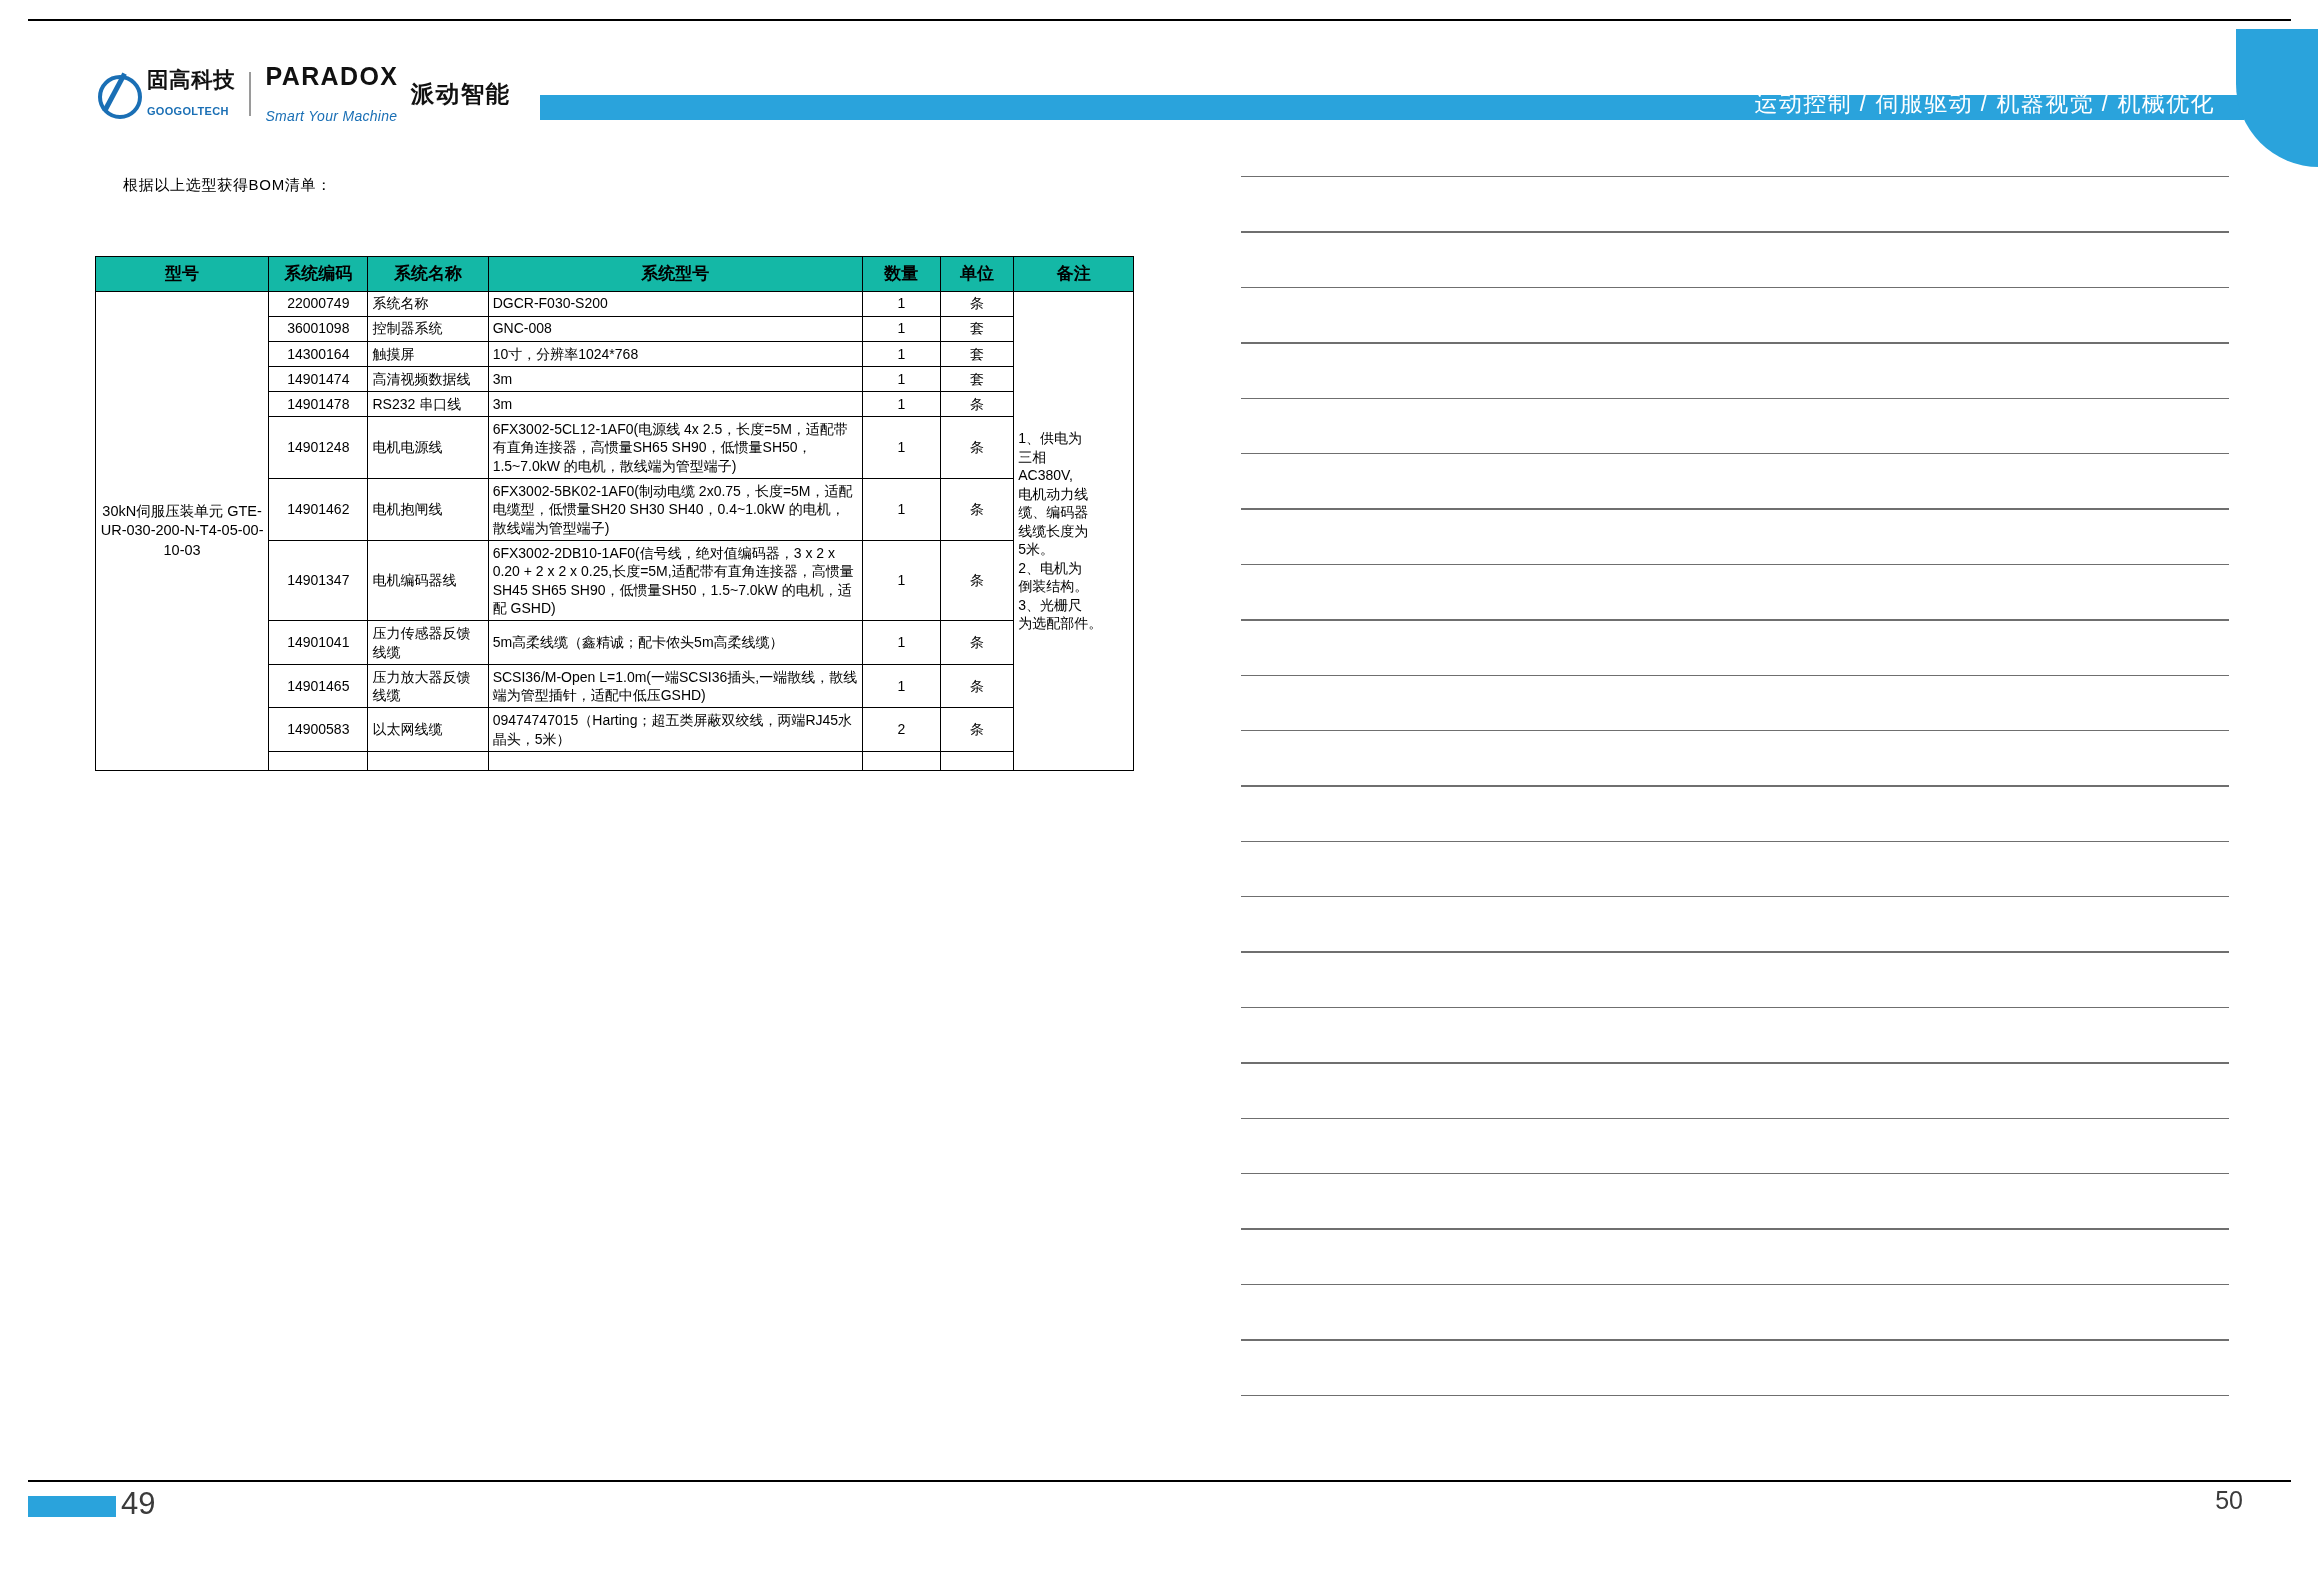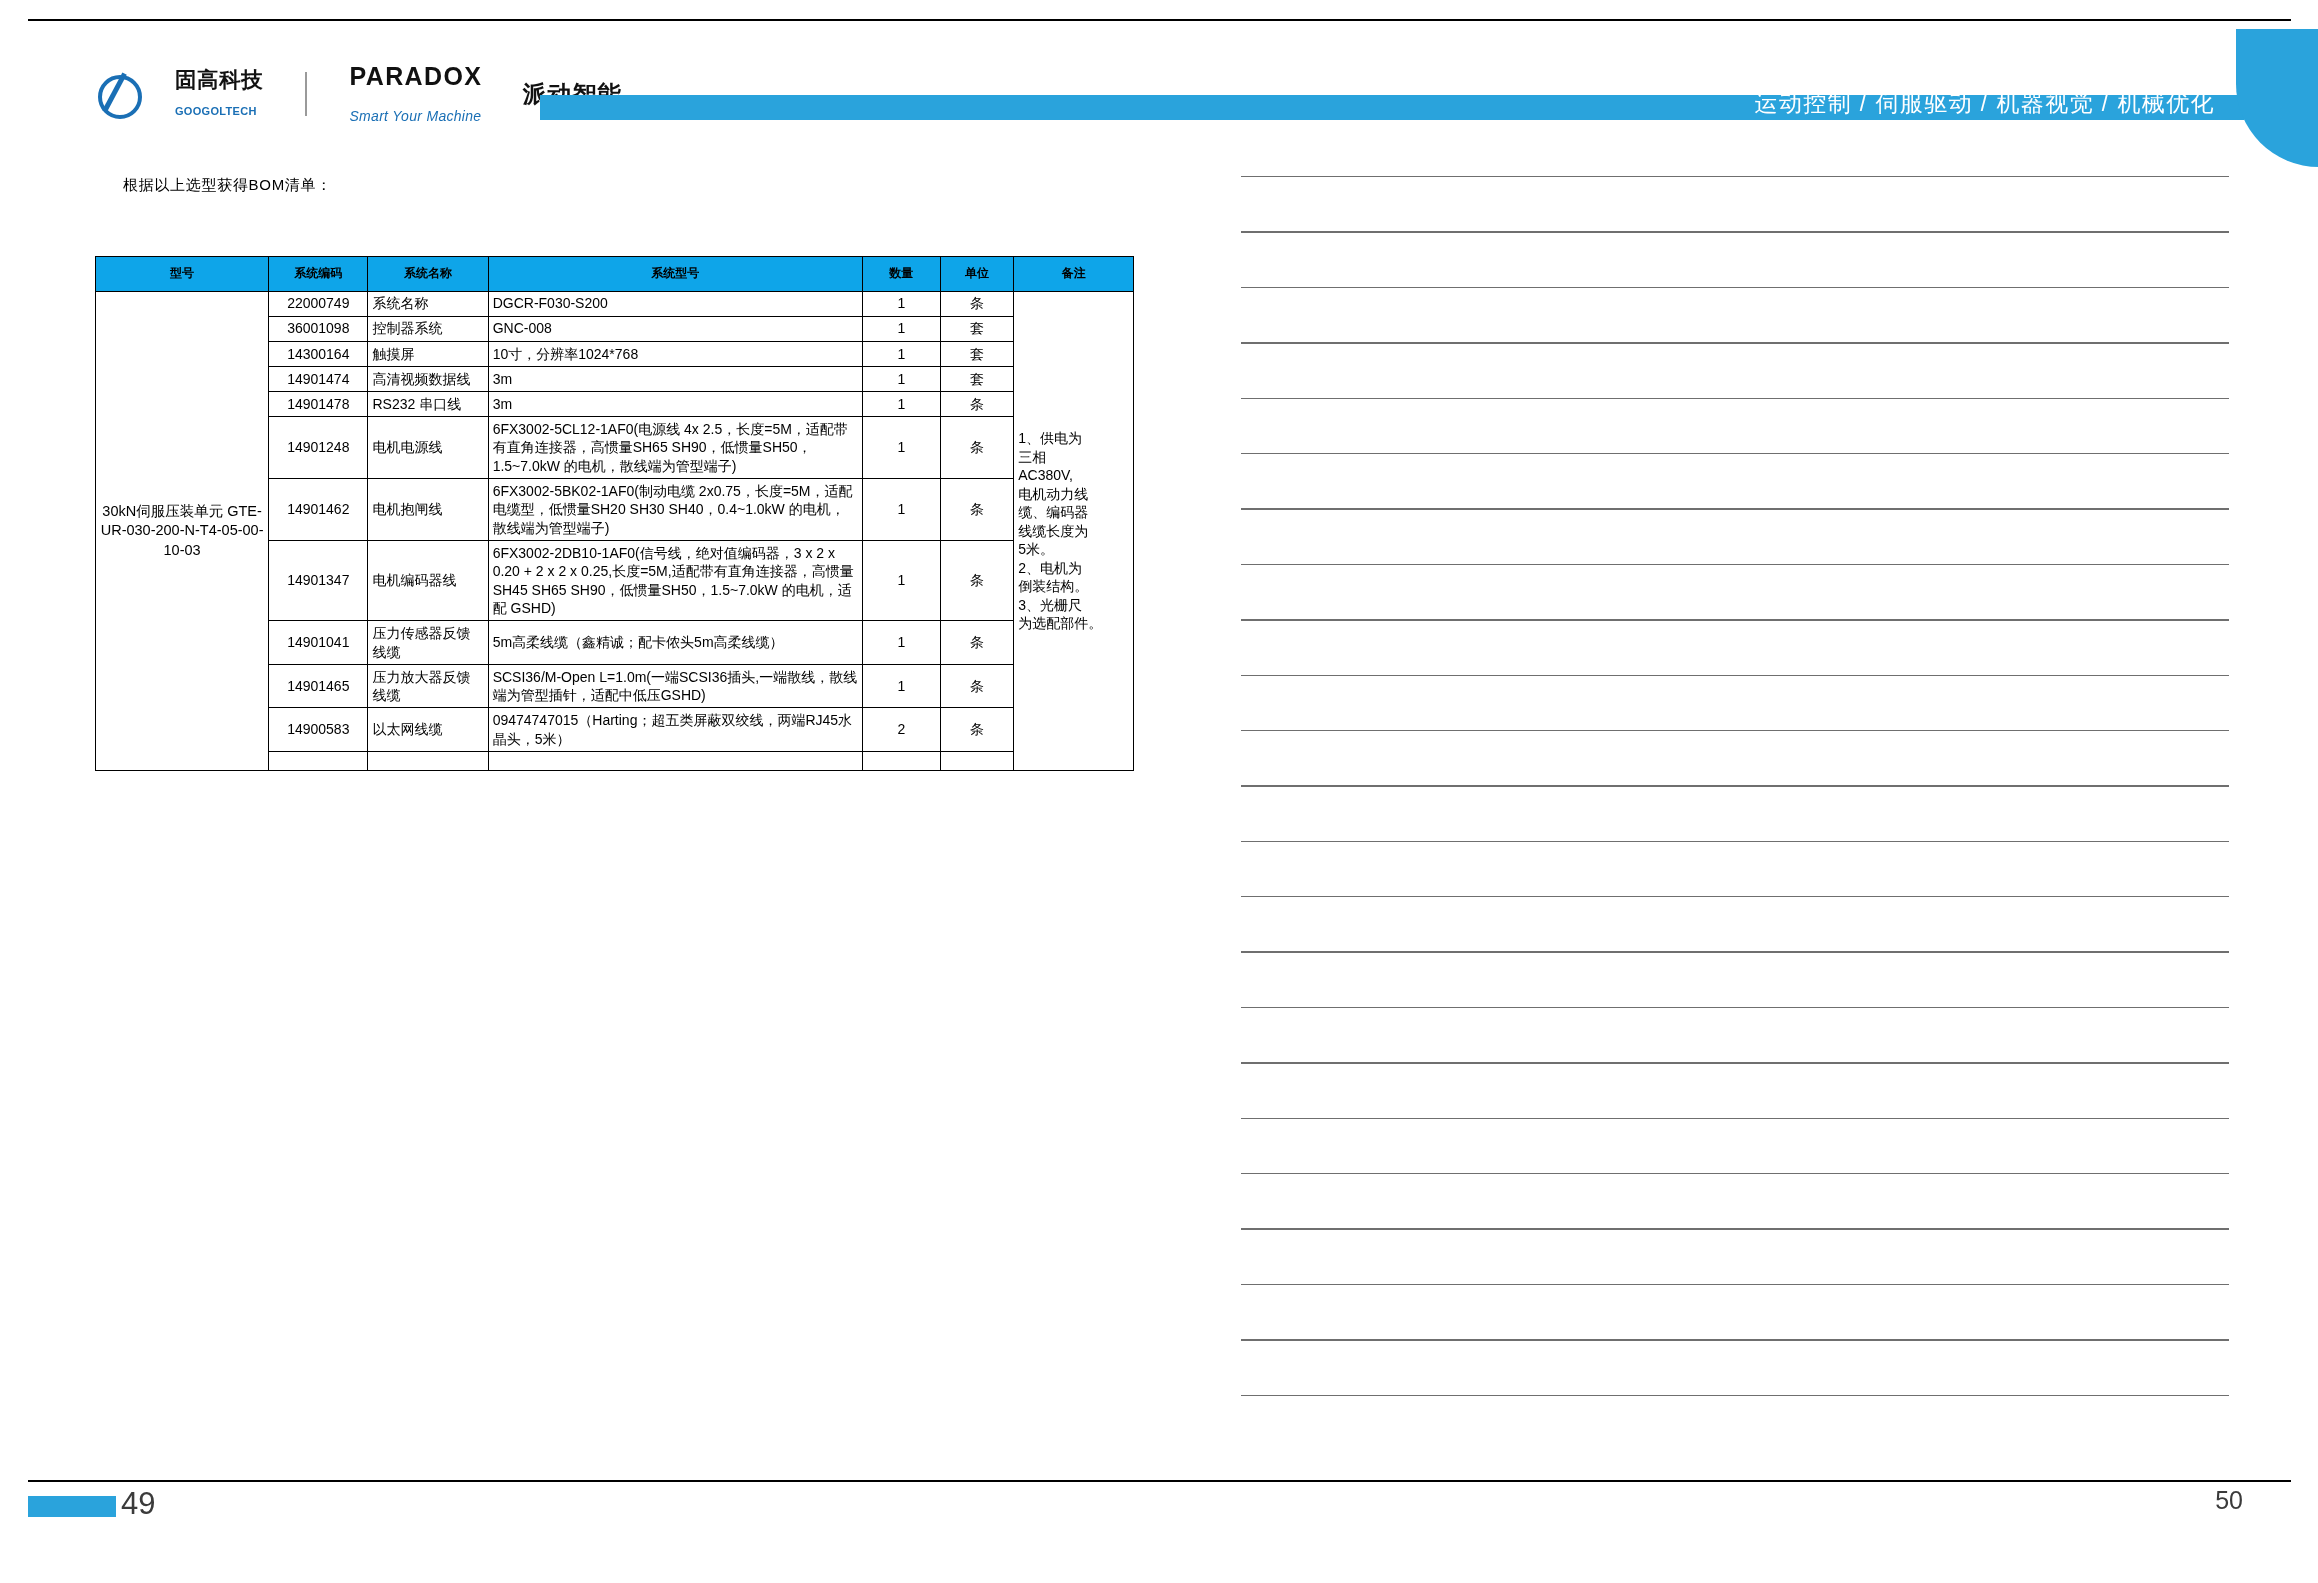--- a/index.html
+++ b/index.html
@@ -31,21 +31,20 @@
     height: 2.1px;
     background: #000;
   }
   .logo-block {
     position: absolute;
     left: 97px;
     top: 66px;
     display: flex;
     align-items: center;
     height: 55px;
-    gap: 28px;
   }
   .logo-mark {
     width: 43px;
     height: 43px;
     position: relative;
     margin-right: 7px;
   }
   .logo-mark .ring {
     position: absolute;
     left: 1.4px; top: 2.8px;
@@ -155,24 +154,24 @@
     font-size: 14px;
   }
   .bom-table th, .bom-table td {
     border: 1.4px solid #000;
     padding: 2.8px 4.1px;
     vertical-align: middle;
     line-height: 1.32;
     word-break: break-word;
   }
   .bom-table thead th {
-    background: #0ea5e9;
+    background: #14b8a6;
     text-align: center;
     font-weight: 700;
-    font-size: 12px;
+    font-size: 17px;
     height: 28px;
   }
   .c-model   { width: 164px; text-align: center; font-size: 14.5px; line-height: 1.5; }
   .c-code    { width: 90px; text-align: center; }
   .c-sysname { width: 111px; text-align: left; }
   .c-systype { width: 365px; text-align: left; }
   .c-qty     { width: 69px; text-align: center; }
   .c-unit    { width: 64px;  text-align: center; }
   .c-remark  { width: 111px; text-align: left; vertical-align: top; font-size: 14px; line-height: 1.45; padding-top: 5.5px;}
   .remark-cell p { margin: 0; }

